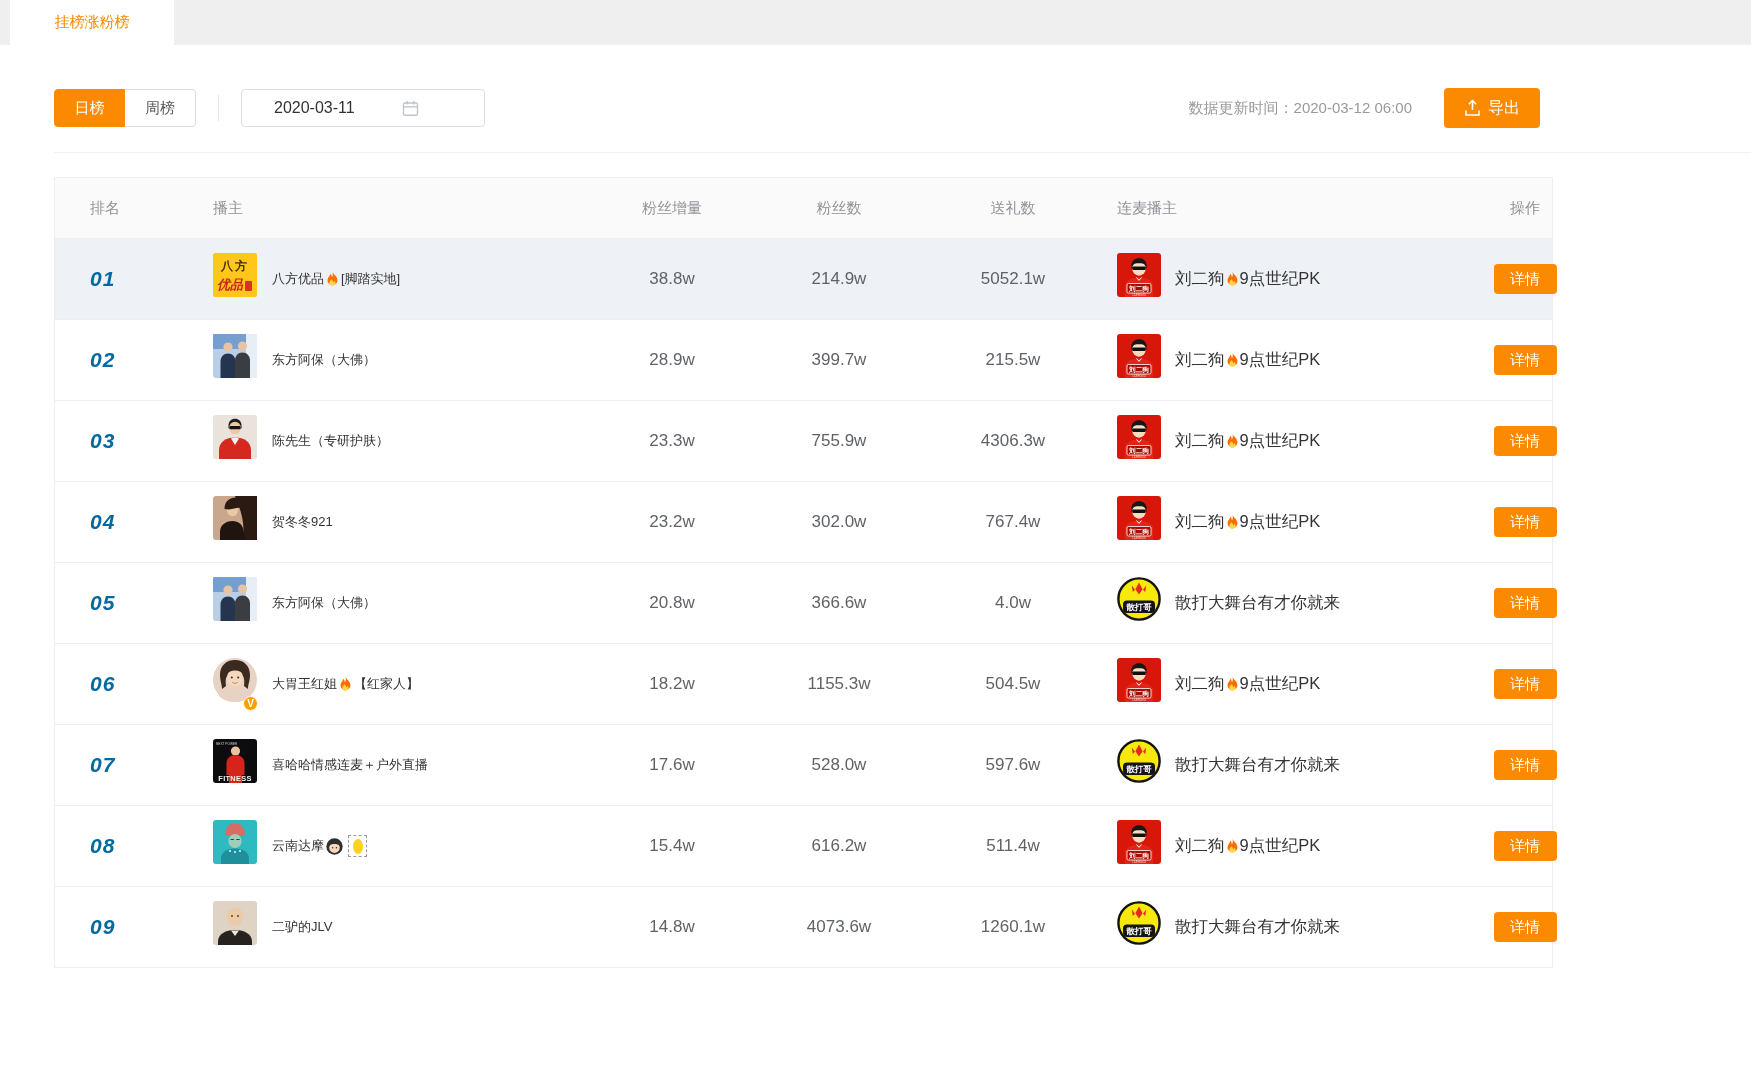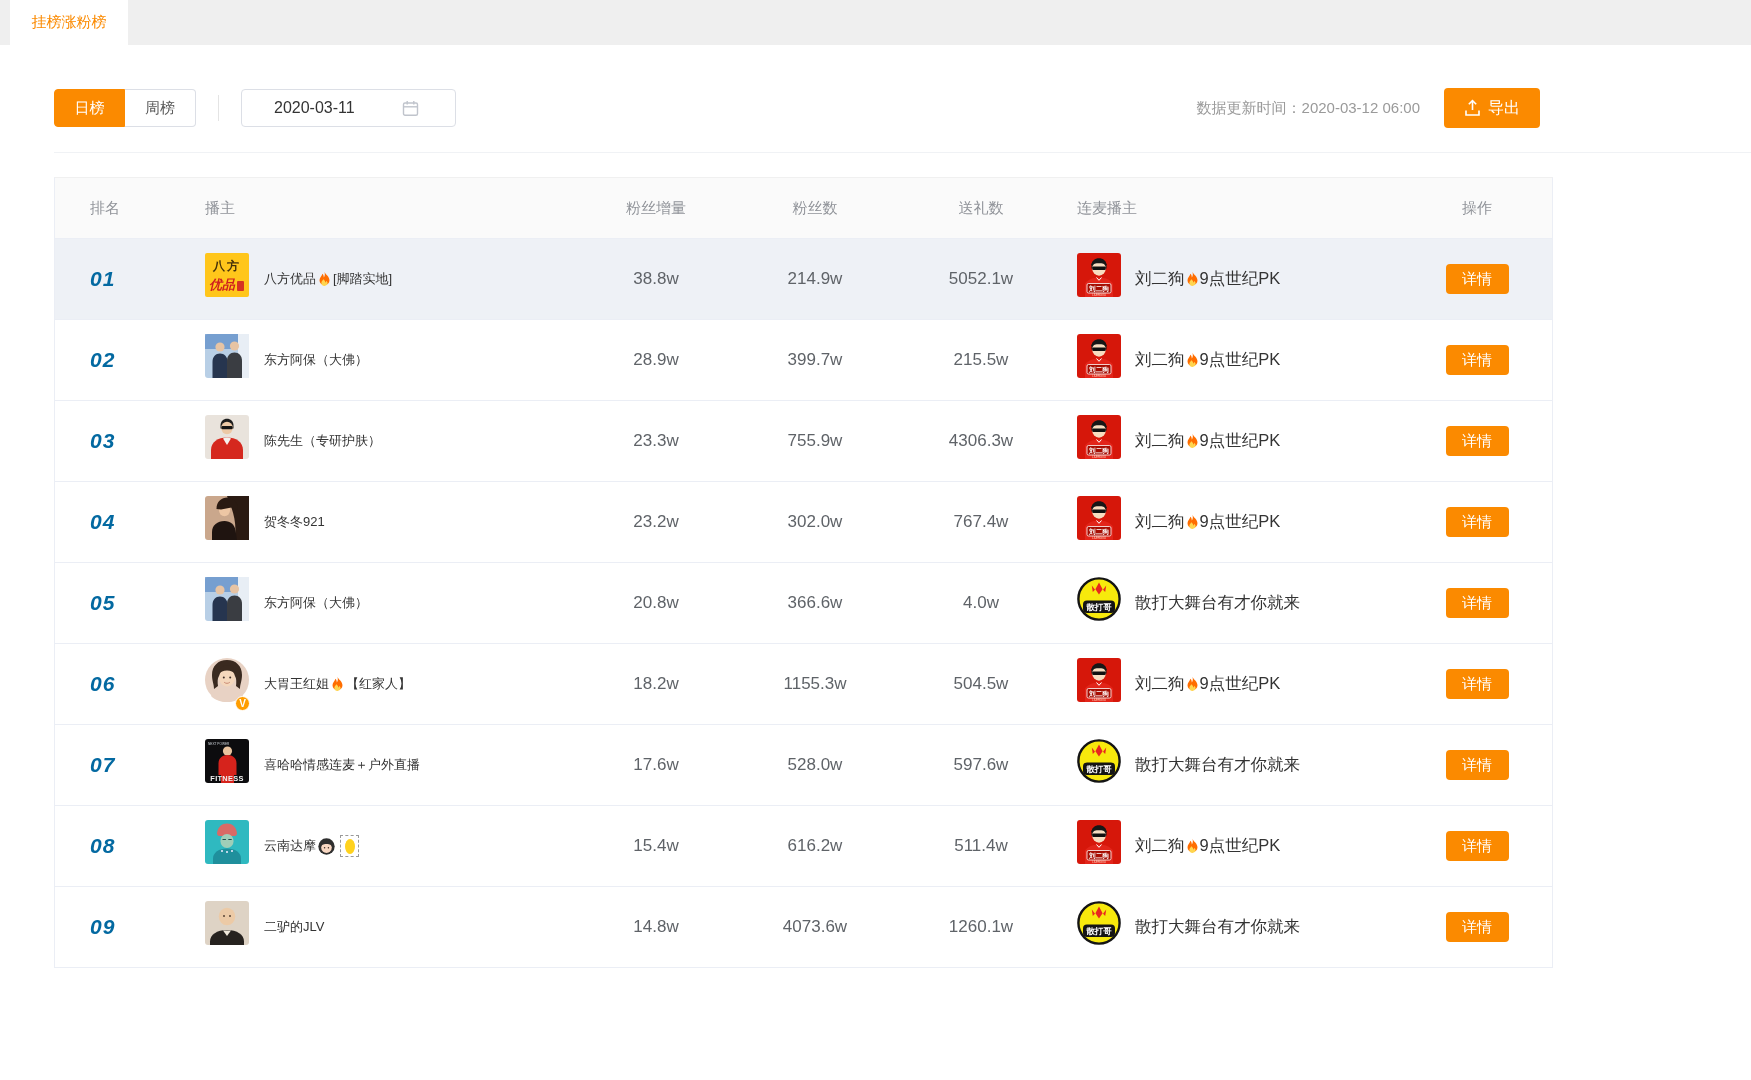--- a/index.html
+++ b/index.html
@@ -9,42 +9,42 @@
     --border:#ebeef5;
   }
   *{box-sizing:border-box;margin:0;padding:0;}
   html,body{width:1751px;height:1080px;}
   body{
     font-family:"Liberation Sans","DejaVu Sans",sans-serif;
     background:#fff;color:#333;overflow:hidden;position:relative;
   }
   
   .tabbar{height:45px;width:1751px;background:#efefef;display:flex;align-items:stretch;}
-  .tab{margin-left:10px;width:118px;background:#fff;display:flex;align-items:center;justify-content:center;
+  .tab{margin-left:10px;width:164px;background:#fff;display:flex;align-items:center;justify-content:center;
        font-size:15px;color:var(--accent);cursor:pointer;}
   
   .content{width:1507px;margin-left:33px;padding-left:21px;}
   .toolbar{display:flex;align-items:center;margin-top:43px;height:40px;}
   .seg{display:flex;}
   .seg-btn{height:38px;width:71px;font-size:15px;border:1px solid #dcdfe6;background:#fff;color:#5a5a5a;cursor:pointer;}
   .seg-btn.active{background:var(--accent);border-color:var(--accent);color:#fff;}
   .seg-btn:first-child{border-radius:4px 0 0 4px;}
   .seg-btn:last-child{border-radius:0 4px 4px 0;border-left:none;}
   .vdiv{width:1px;height:26px;background:#e4e4e4;margin:0 22px;}
-  .datepicker{width:215px;height:38px;border:1px solid #dcdfe6;border-radius:4px;display:flex;align-items:center;background:#fff;cursor:pointer;}
+  .datepicker{width:244px;height:38px;border:1px solid #dcdfe6;border-radius:4px;display:flex;align-items:center;background:#fff;cursor:pointer;}
   .date-input{border:none;outline:none;background:transparent;font-size:16px;color:#333;width:158px;padding-left:32px;font-family:inherit;cursor:pointer;}
   .cal{display:flex;margin-left:2px;}
   .spacer{flex:1;}
-  .update{font-size:15px;color:#9a9a9a;margin-right:24px;white-space:nowrap;}
+  .update{font-size:15px;color:#9a9a9a;margin-right:32px;white-space:nowrap;}
   .export{height:40px;padding:0 20px;background:var(--accent);border:none;border-radius:4px;color:#fff;
           font-size:16px;display:flex;align-items:center;gap:7px;cursor:pointer;font-family:Liberation Serif, serif;}
   .toolbar-sep{border-bottom:1px solid #f0f2f5;margin-top:24px;width:1718px;}
   
   .table{margin-top:24px;border:1px solid var(--border);border-top:1px solid #f0f0f0;width:1499px;}
-  .thead,.tr{display:grid;grid-template-columns:150px 372px 158px 160px 172px 335px 150px;align-items:center;}
+  .thead,.tr{display:grid;grid-template-columns:150px 372px 158px 160px 172px 335px 150px;align-items:center;gap:8px;}
   .thead{height:60px;background:var(--header-bg);color:#909399;font-size:15px;}
   .tr{height:81px;border-top:1px solid var(--border);background:#fff;}
   .tr.first{background:var(--row-hl);}
   .c-rank{padding-left:35px;}
   .c-num{text-align:center;}
   .c-act{text-align:center;}
   .rank{font-size:21px;font-weight:bold;font-style:italic;color:#0369a1;letter-spacing:1px;}
   .c-bc{display:flex;align-items:center;gap:15px;}
   .avatar{width:44px;height:52px;flex:0 0 44px;position:relative;display:inline-flex;}
   .avatar svg{display:block;}

